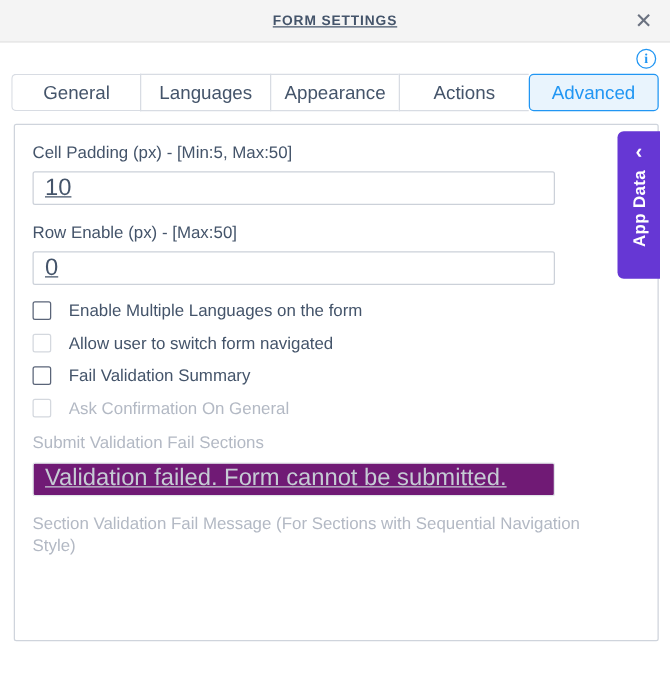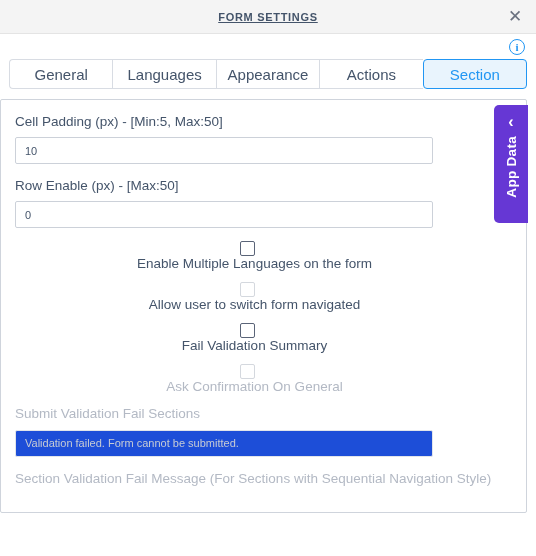--- a/index.html
+++ b/index.html
@@ -123,21 +123,21 @@
   .tab.selected {
     background: #e9f4fd;
     border: 1px solid #2196f3;
     color: #2196f3;
     border-radius: 4px;
     z-index: 2;
   }
 
   
   .panel {
-    margin: 10px 9px 0 0;
+    margin: 10px 9px 0 11px;
     border: 1px solid #cfd4dc;
     border-radius: 2px;
     background: #ffffff;
     flex: 0 0 auto;
     height: 414px;
     box-sizing: border-box;
     padding: 13px 32px 0 14px;
     overflow: hidden;
   }
 
@@ -151,45 +151,45 @@
     color: #b3b9c4;
   }
 
   .text-input {
     width: 418px;
     height: 27px;
     box-sizing: border-box;
     border: 1px solid #ccd1d9;
     border-radius: 2px;
     padding: 0 9px;
-    font-size: 11px;
+    font-size: 19px;
     font-family: "Liberation Sans", sans-serif;
     color: #44546a;
     background: #ffffff;
     outline: none;
     display: block;
+    text-decoration: underline;
   }
   .text-input::placeholder {
     color: #c6cbd4;
   }
   .text-input.disabled {
     border-color: #e2e5ea;
-    background: #1d4ed8;
+    background: #701a75;
     color: #c6cbd4;
   }
 
   .field-group { margin-bottom: 13px; }
 
   
   .check-row {
     display: flex;
     align-items: center;
     margin-bottom: 11px;
     cursor: pointer;
-    flex-direction: column;
   }
   .checkbox {
     width: 15px;
     height: 15px;
     min-width: 15px;
     border: 1.5px solid #5a6478;
     border-radius: 2px;
     background: #ffffff;
     box-sizing: border-box;
     margin-right: 14px;
@@ -252,21 +252,21 @@
 
   <div class="info-row">
     <span class="info-icon">i</span>
   </div>
 
   <div class="tabbar">
     <div class="tab">General</div>
     <div class="tab">Languages</div>
     <div class="tab">Appearance</div>
     <div class="tab">Actions</div>
-    <div class="tab selected">Section</div>
+    <div class="tab selected">Advanced</div>
   </div>
 
   <div class="panel">
 
     <div class="field-group">
       <div class="field-label">Cell Padding (px) - [Min:5, Max:50]</div>
       <input class="text-input" type="text" value="10" style="">
     </div>
 
     <div class="field-group">

